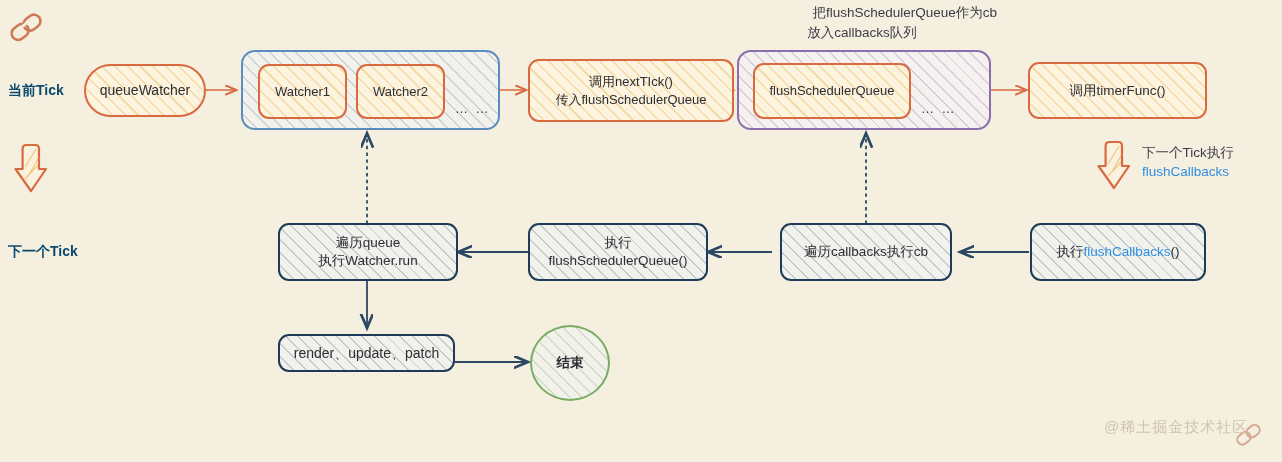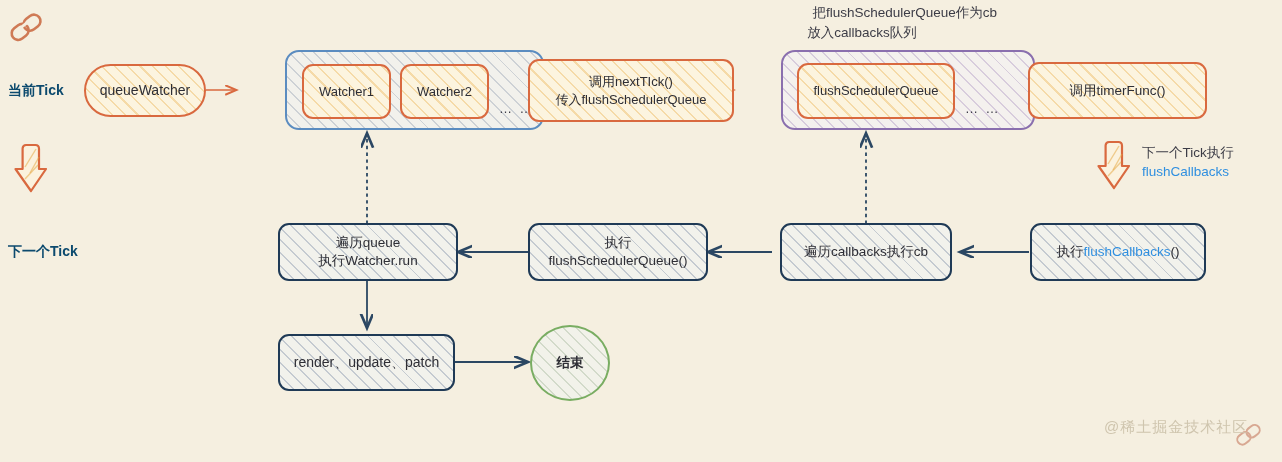--- a/index.html
+++ b/index.html
@@ -102,21 +102,21 @@
       rgba(255,255,255,0) 1.4px,
       rgba(255,255,255,0) 9px);
     background-color: #f2f2ea;
   }
   .b-orange { border: 2.2px solid #d9693f; }
   .b-blue   { border: 2.6px solid #5b8cc0; }
   .b-purple { border: 2.6px solid #8a6fae; }
   .b-navy   { border: 2.6px solid #1f3a56; }
   .b-green  { border: 2.4px solid #79ad62; }
   .r-pill   { border-radius: 999px; }
-  .r-16     { border-radius: 14px; margin-left: 44px; }
+  .r-16     { border-radius: 14px; }
   .r-12     { border-radius: 11px; }
   .r-circle { border-radius: 50%; font-weight: bold; }
   .ellipsis {
     position: absolute;
     font-size: 13px;
     color: #3d3d48;
     letter-spacing: 2px;
   }
 </style>
 </head>
@@ -242,21 +242,21 @@
   <div class="node r-12 b-navy h-navy" style="left:780px; top:223px; width:172px; height:58px; font-size:13.5px;">
     <span>遍历callbacks执行cb</span>
   </div>
 
   <div class="node r-12 b-navy h-navy" style="left:1030px; top:223px; width:176px; height:58px; font-size:13.5px;">
     <span>执行</span>
       <span class="blue-ident">flushCallbacks</span>
       <span>()</span>
   </div>
 
-  <div class="node r-12 b-navy h-navy" style="left:278px; top:334px; width:177px; height:57px; font-size:14px;">
+  <div class="node r-12 b-navy h-navy" style="left:278px; top:334px; width:177px; height:38px; font-size:14px;">
     <span>render、update、patch</span>
   </div>
 
   <div class="node r-circle b-green h-green" style="left:530px; top:325px; width:80px; height:76px; font-size:13.5px;">
     <span>结束</span>
   </div>
 
   <div class="watermark" style="left:1104px; top:418px;">@稀土掘金技术社区</div>
 
 </div>

